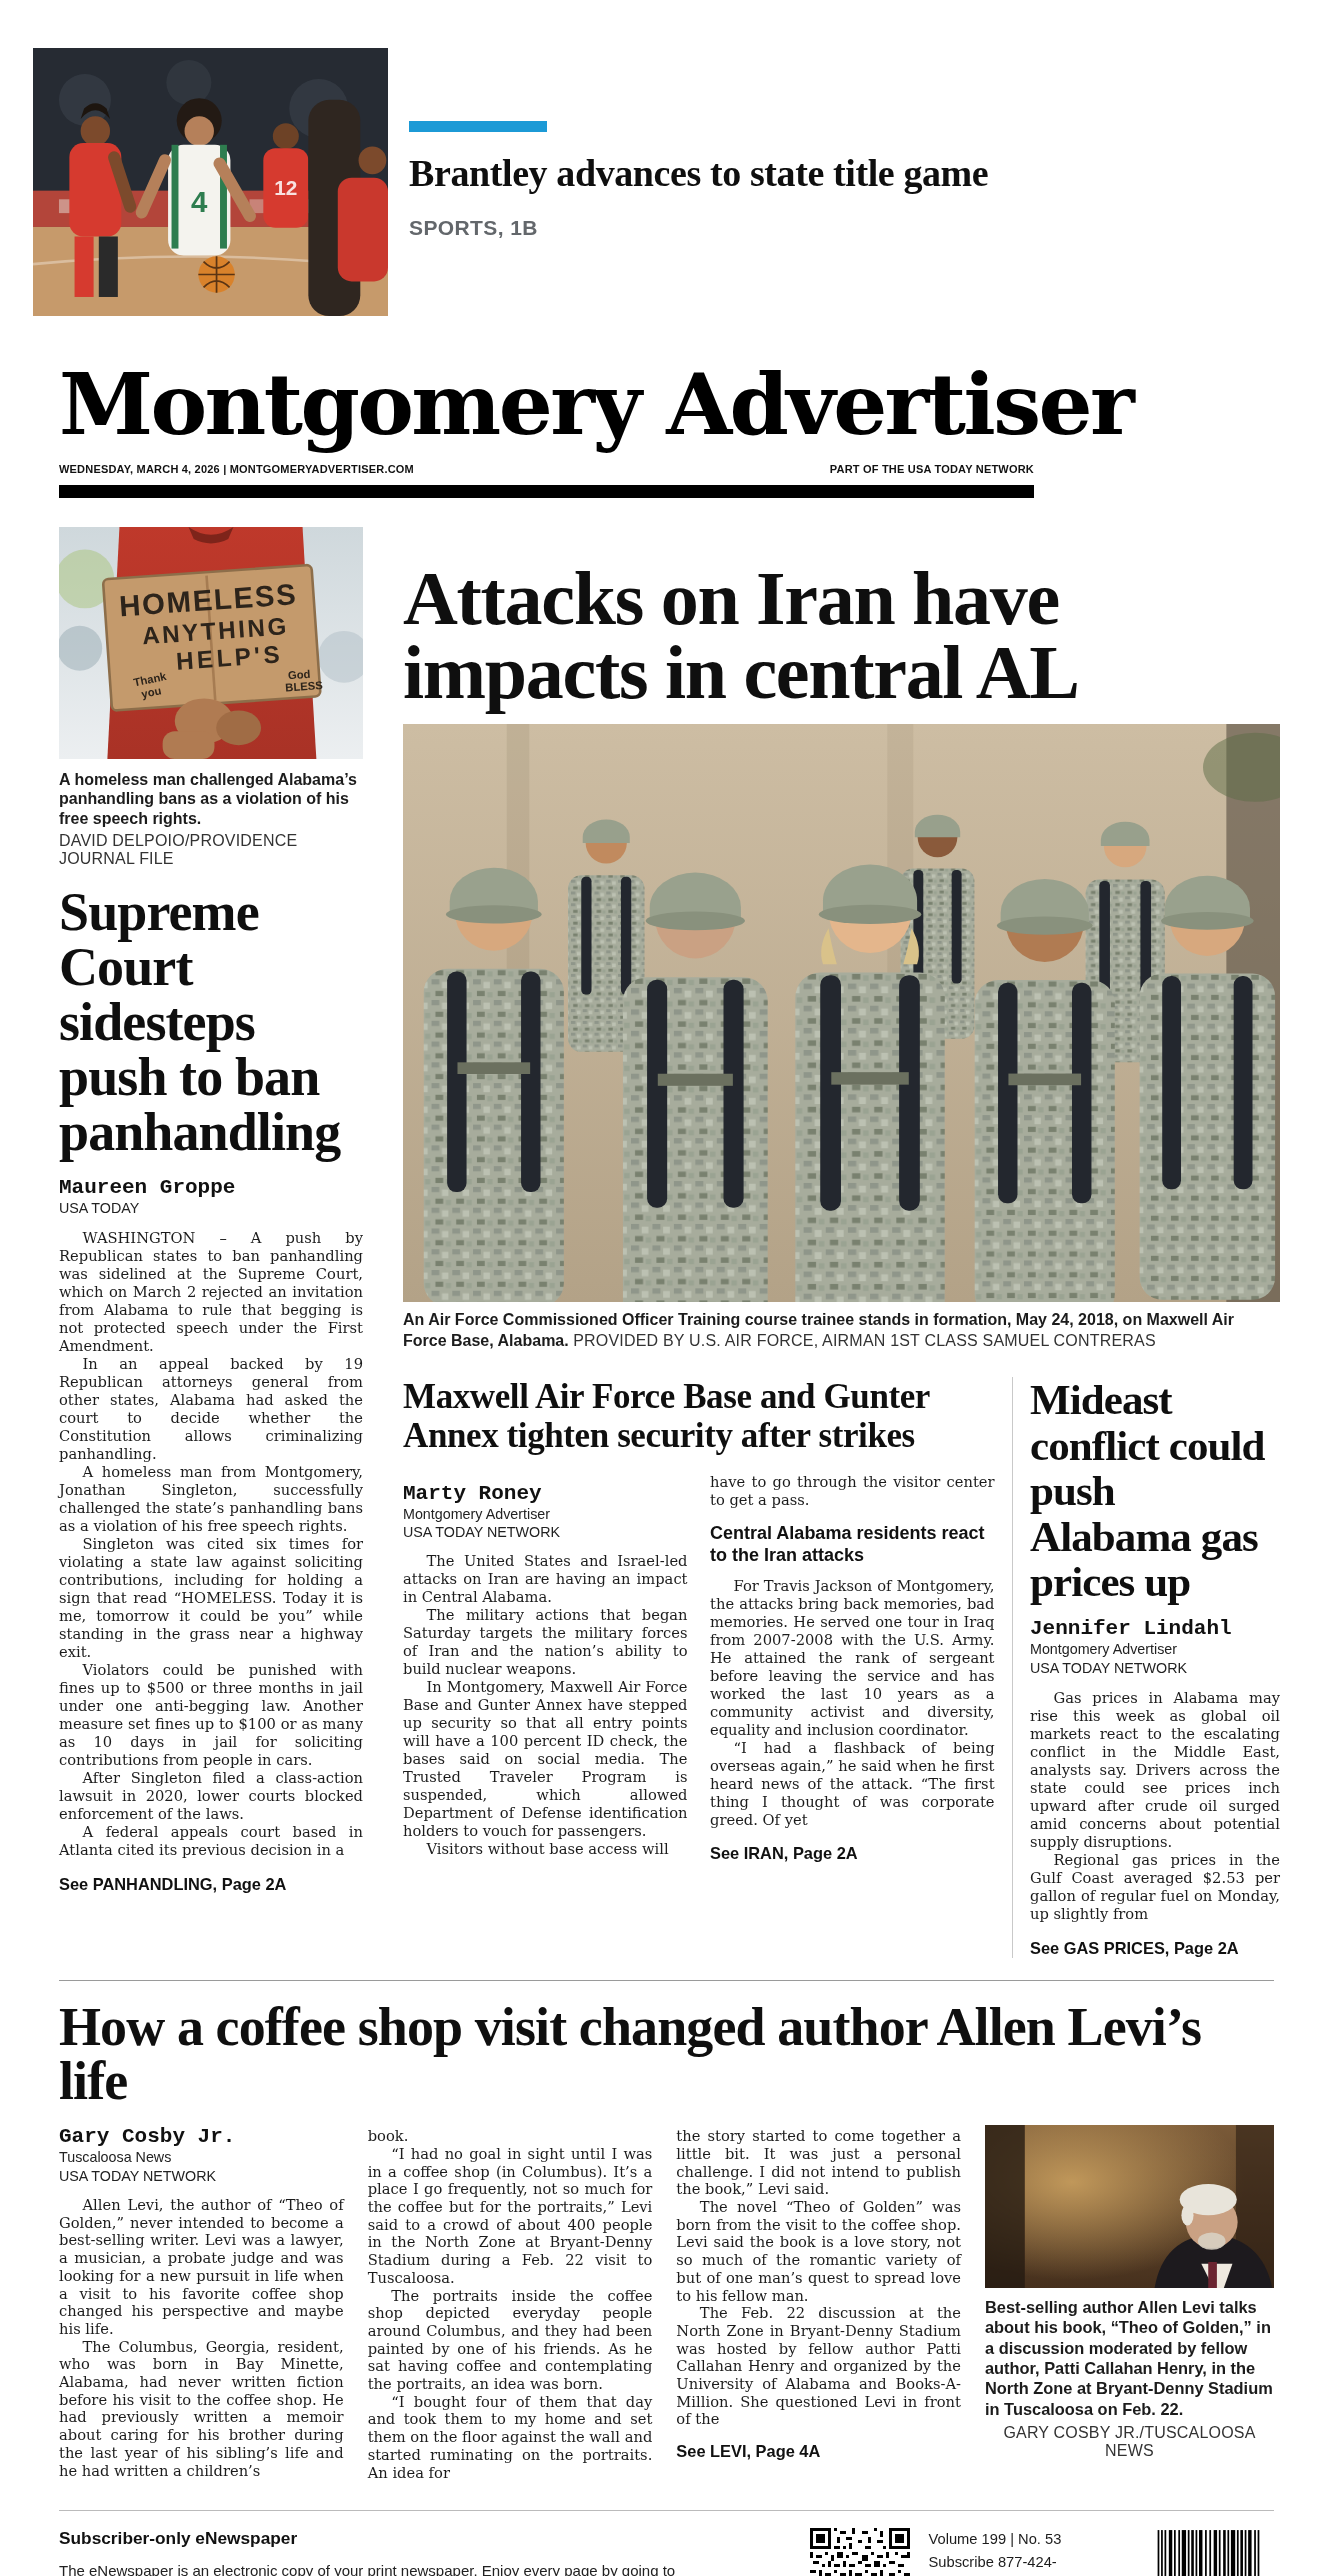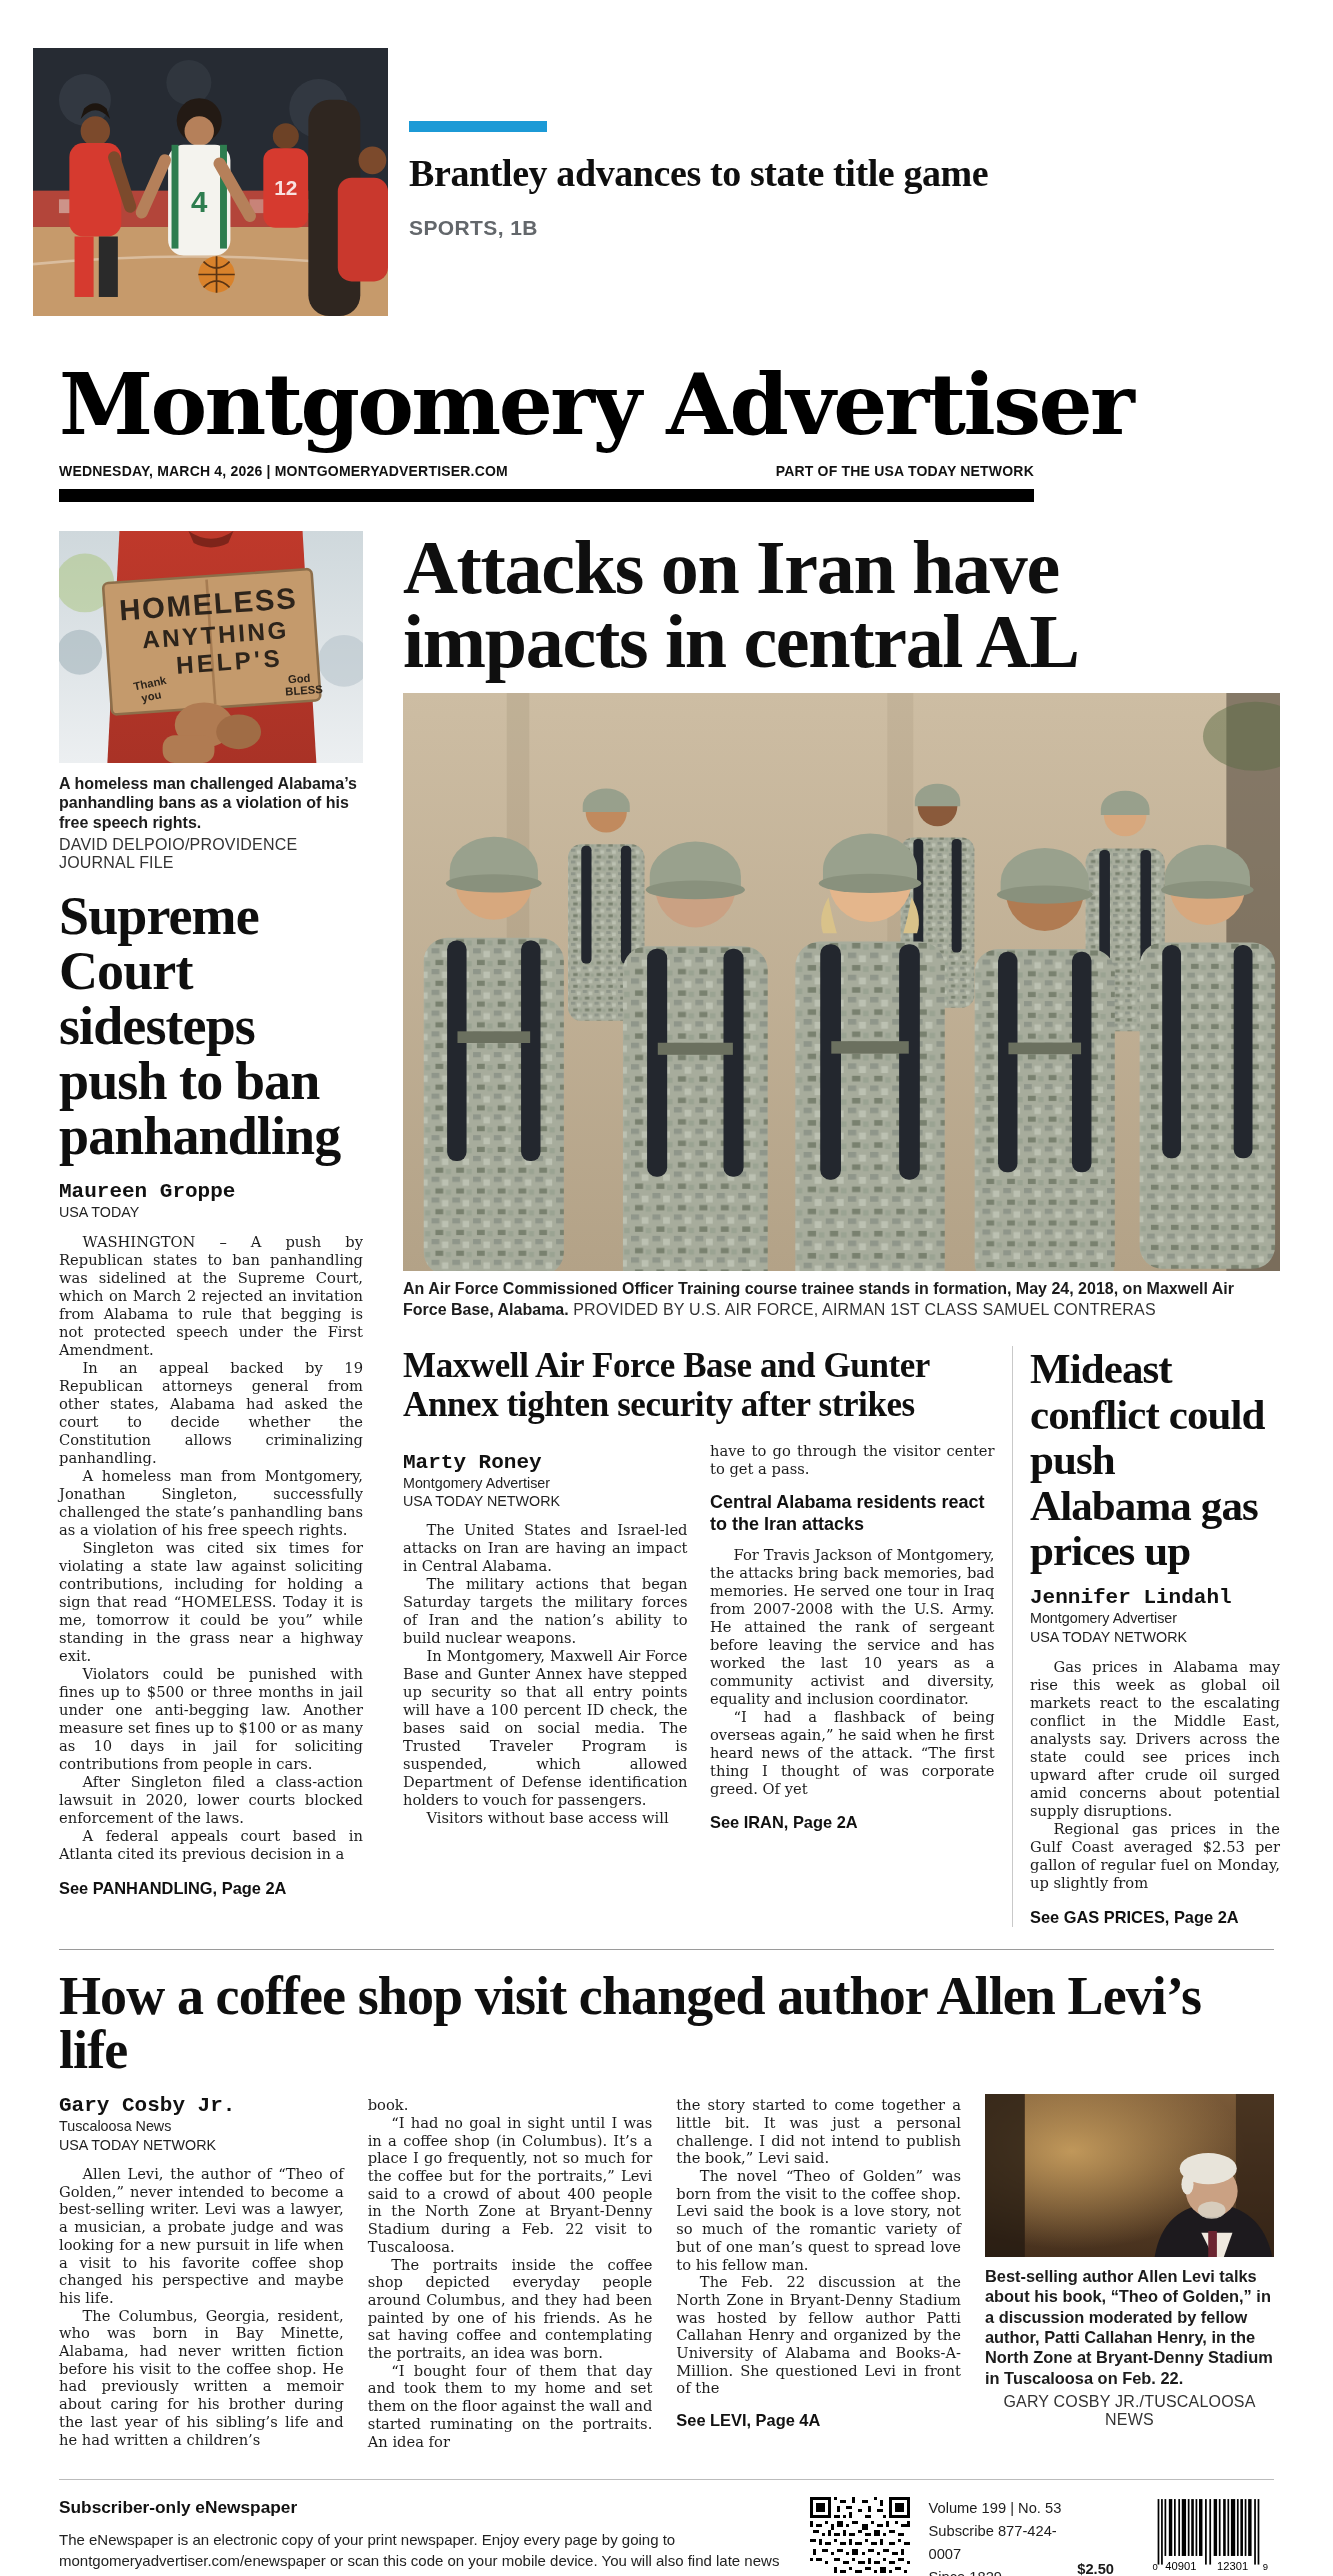--- a/index.html
+++ b/index.html
@@ -11,21 +11,21 @@
   .teaser { padding:48px 59px 0 33px; display:flex; gap:21px; }
   .teaser-photo { width:355px; height:268px; flex:0 0 355px; overflow:hidden; }
   .teaser-right { padding-top:73px; }
   .accent-bar { width:138px; height:11.2px; background:#1c9ad6; }
   .teaser-headline { font-family:"Liberation Serif", serif; font-weight:700; font-size:38px; line-height:1.06; letter-spacing:-0.4px; margin-top:21px; color:#111; }
   .teaser-kicker { margin-top:22.5px; font-weight:700; font-size:21px; letter-spacing:0.4px; color:#63676b; }
 
   
   .masthead-block { margin:43px 0 0 59px; width:975px; }
   .masthead { font-family:"DejaVu Serif", "Liberation Serif", serif; font-weight:700; font-size:85px; line-height:1.08; letter-spacing:-2.6px; color:#000; white-space:nowrap; }
-  .dateline { margin-top:12px; display:flex; justify-content:space-between; font-weight:700; font-size:14px; letter-spacing:0.2px; color:#111;align-items:center; }
+  .dateline { margin-top:12px; display:flex; justify-content:space-between; font-weight:700; font-size:11px; letter-spacing:0.2px; color:#111;align-items:center; }
   .black-bar { margin-top:10.4px; height:13px; background:#000; }
 
   
   .serif-head { font-family:"Liberation Serif", serif; font-weight:700; color:#0f0f0f; }
   .body-copy p { font-family:"DejaVu Serif", "Liberation Serif", serif; font-size:14.7px; line-height:18px; text-align:justify; color:#1c1c1c; text-indent:1.6em; }
   .body-copy p.no-indent { text-indent:0; }
   .byline-name { font-weight:700; font-size:21px; color:#111;font-family:Liberation Mono, monospace; }
   .byline-org { font-size:14.3px; color:#222; line-height:1.3; }
   .caption-bold { font-weight:700; font-size:16px; line-height:1.22; color:#1c1c1c; }
   .caption-credit { font-size:16px; color:#333; letter-spacing:0.2px; }
@@ -38,21 +38,21 @@
   .col-left { width:304px; flex:0 0 304px; }
   .col-left .vspace { margin-top:10.4px; }
   .left-photo { width:304px; height:232px; overflow:hidden; }
   .left-headline { font-size:54px; line-height:1.02; letter-spacing:-0.9px; margin-top:17.3px; }
   .left-byline { margin-top:15.6px; }
   .col-left .body-copy { margin-top:12px; }
   .col-left .jump { margin-top:15.6px; }
 
   .top-grid > .vdiv { margin:0 0 0 20px; }
   .main-area { flex:1; padding-left:20px; }
-  .main-headline { font-size:76px; line-height:0.97; letter-spacing:-1.3px; }
+  .main-headline { font-size:76px; line-height:0.97; letter-spacing:-1.3px;margin-top:35px; }
   .main-photo { margin-top:14px; width:100%; height:578px; overflow:hidden; }
   .main-caption { margin-top:8.6px; font-size:16px; line-height:1.28; }
   .main-caption .caption-bold { font-size:16px; }
   .sub-row { margin-top:26px; display:flex; }
   .maxwell { flex:1; }
   .maxwell-headline { font-size:35px; line-height:1.12; letter-spacing:-0.4px; }
   .two-cols { margin-top:14px; display:flex; gap:22.5px; }
   .tcol { flex:1; }
   .tcol .body-copy { margin-top:10.4px; }
   .col2-subhead { font-weight:700; font-size:18px; line-height:1.2; margin:14px 0 10.4px 0; color:#111; }

